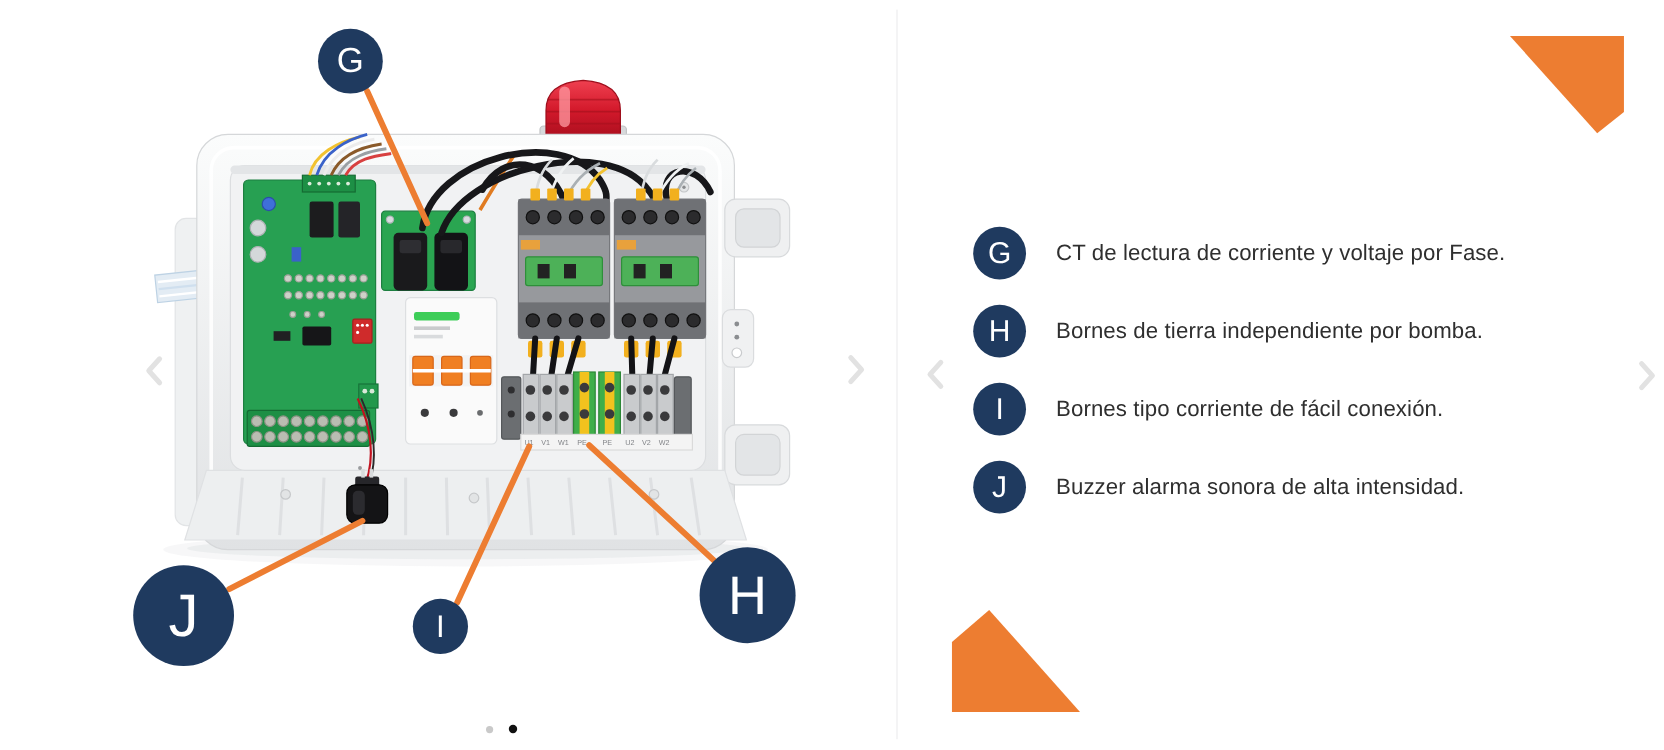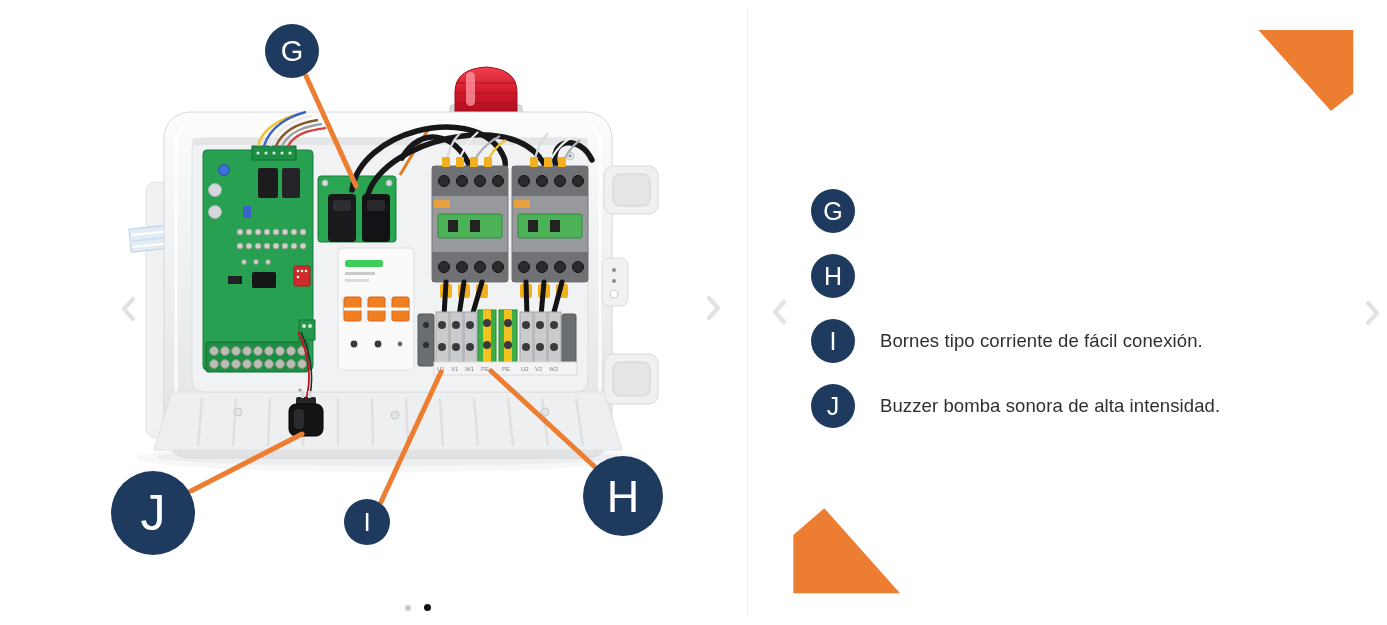--- a/index.html
+++ b/index.html
@@ -422,27 +422,29 @@
   </button>
 
   <div class="dots">
     <span class="dot inactive"></span>
     <span class="dot active"></span>
   </div>
 
   <ul class="legend">
     <li>
       <span class="badge">G</span>
+      <span class="label">CT de lectura de corriente y voltaje por Fase.</span>
     </li>
     <li>
       <span class="badge">H</span>
+      <span class="label">Bornes de tierra independiente por bomba.</span>
     </li>
     <li>
       <span class="badge">I</span>
       <span class="label">Bornes tipo corriente de fácil conexión.</span>
     </li>
     <li>
       <span class="badge">J</span>
-      <span class="label">Buzzer bomba sonora de alta intensidad.</span>
+      <span class="label">Buzzer alarma sonora de alta intensidad.</span>
     </li>
   </ul>
 
 </div>
 
 </body></html>

